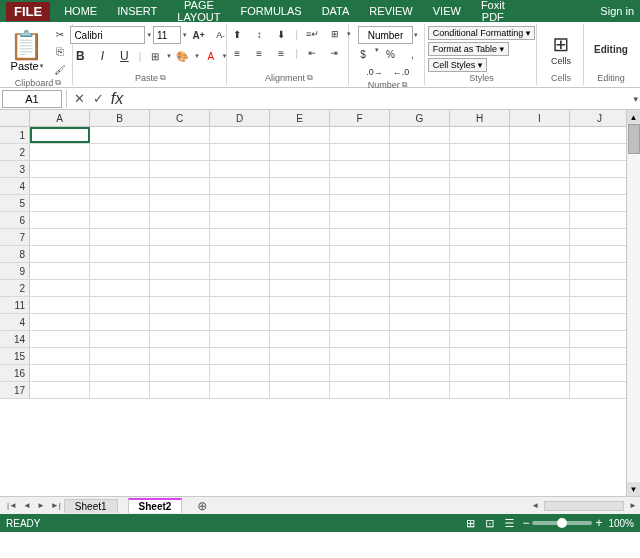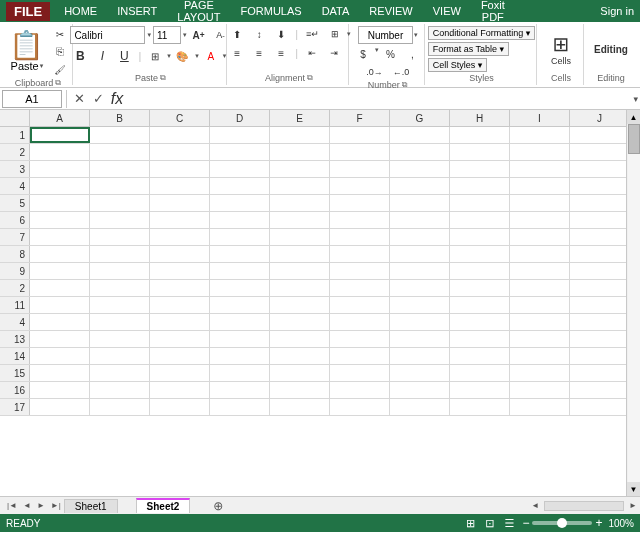--- a/index.html
+++ b/index.html
@@ -318,21 +318,21 @@
       cursor: pointer;
       color: #555;
     }
     .sheet-tab {
       padding: 1px 10px;
       font-size: 10px;
       border: 1px solid #c8c8c8;
       border-bottom: none;
       cursor: pointer;
       background: #e0e0e0;
-      margin-right: 18px;
+      margin-right: 10px;
     }
     .sheet-tab.active {
       background: #fff;
       font-weight: bold;
       border-top: 2px solid #d946ef;
     }
     .add-sheet-btn {
       font-size: 12px;
       padding: 0 5px;
       cursor: pointer;
@@ -763,33 +763,20 @@
         <div class="grid-cell"></div>
         <div class="grid-cell"></div>
         <div class="grid-cell"></div>
         <div class="grid-cell"></div>
         <div class="grid-cell"></div>
         <div class="grid-cell"></div>
         <div class="grid-cell"></div>
         <div class="grid-cell"></div>
       </div>
       <div class="grid-row">
-        <div class="row-num">13</div>
-        <div class="grid-cell"></div>
-        <div class="grid-cell"></div>
-        <div class="grid-cell"></div>
-        <div class="grid-cell"></div>
-        <div class="grid-cell"></div>
-        <div class="grid-cell"></div>
-        <div class="grid-cell"></div>
-        <div class="grid-cell"></div>
-        <div class="grid-cell"></div>
-        <div class="grid-cell"></div>
-      </div>
-      <div class="grid-row">
         <div class="row-num">14</div>
         <div class="grid-cell"></div>
         <div class="grid-cell"></div>
         <div class="grid-cell"></div>
         <div class="grid-cell"></div>
         <div class="grid-cell"></div>
         <div class="grid-cell"></div>
         <div class="grid-cell"></div>
         <div class="grid-cell"></div>
         <div class="grid-cell"></div>

